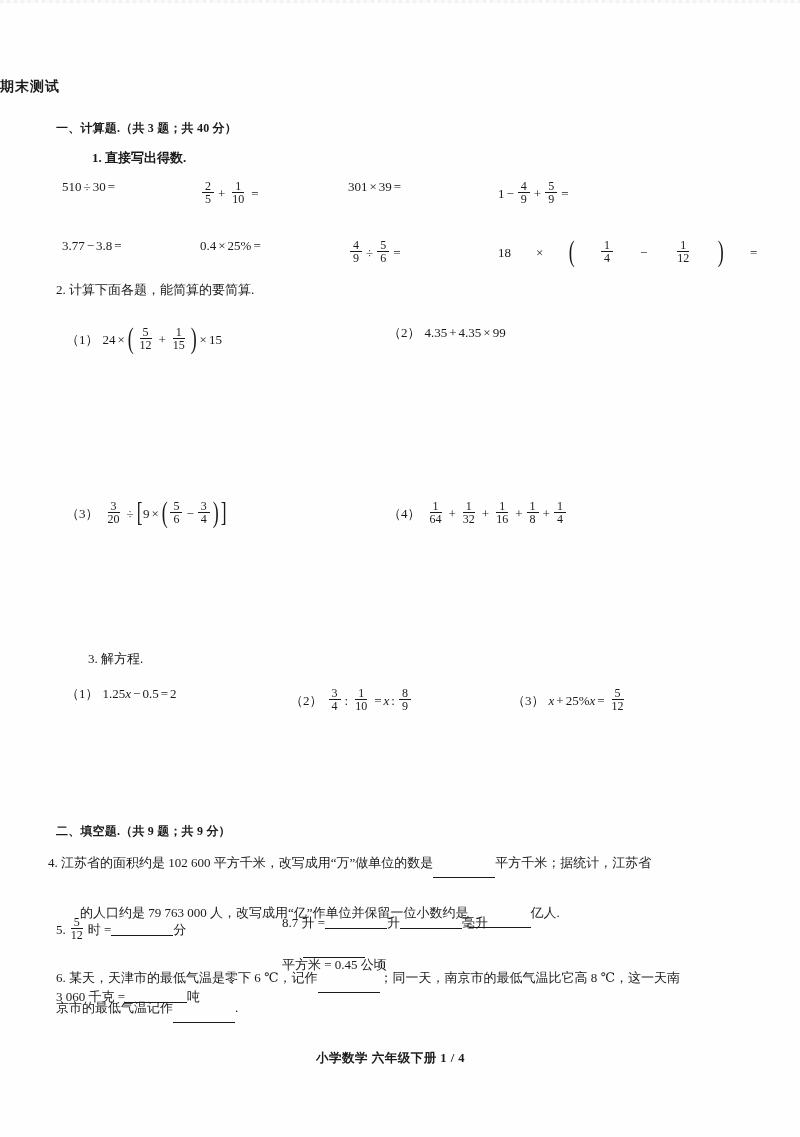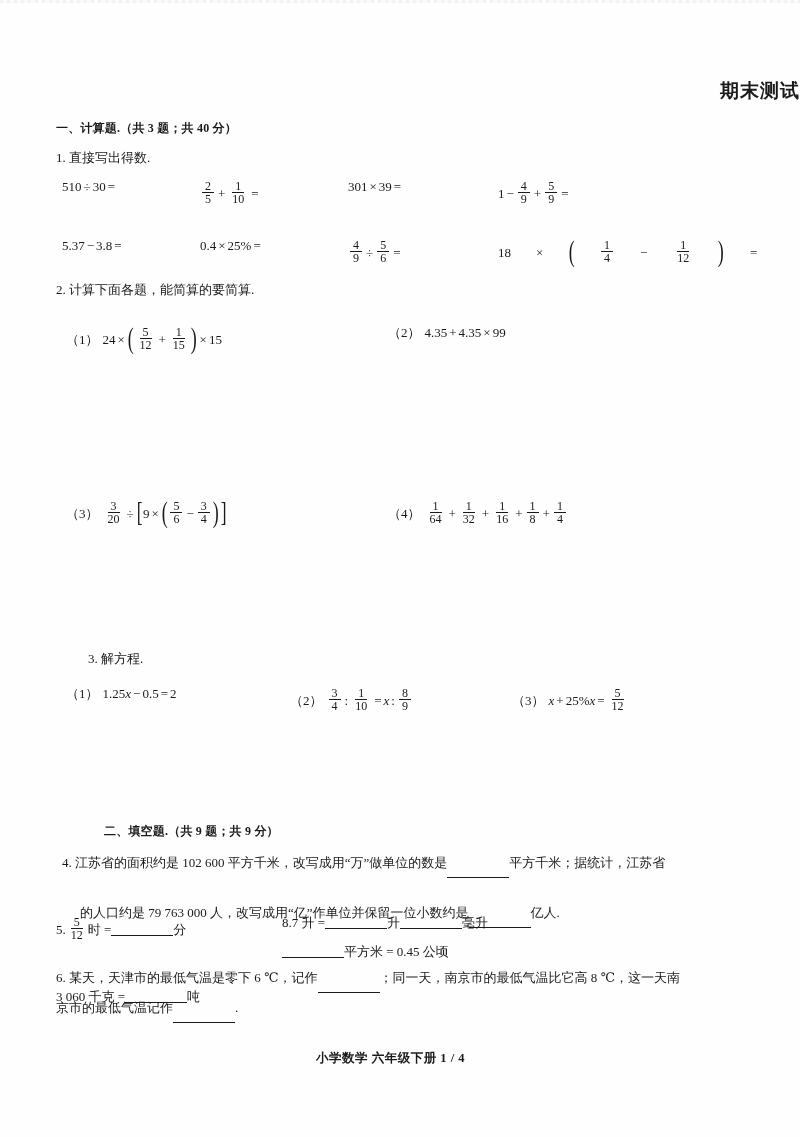--- a/index.html
+++ b/index.html
@@ -46,40 +46,40 @@
   .content {
     position: relative;
     z-index: 2;
   }
 
   
   .doc-title {
     position: absolute;
     left: 0; right: 0;
     top: 78px;
-    text-align: right;
-    font-size: 19px;
+    text-align: left;
+    font-size: 14px;
     font-weight: bold;
     letter-spacing: 1px;
   }
 
   
   .sec-head {
     position: absolute;
     font-size: 12px;
     font-weight: bold;
     letter-spacing: .2px;
     white-space: nowrap;
   }
   .q-head {
     position: absolute;
     font-size: 13px;
     white-space: nowrap;
   }
-  .q-head.bold { font-weight: normal; }
+  .q-head.bold { font-weight: bold; margin-left: 36px; }
 
   .expr {
     position: absolute;
     font-size: 13px;
     white-space: nowrap;
     line-height: 1;
     display: flex;
     align-items: center;
   }
   .expr .lbl { margin-right: 4px; }
@@ -196,21 +196,21 @@
         </span>
       <span class="op">+</span>
       <span class="frac">
           <span class="num">5</span>
           <span class="den">9</span>
         </span>
       <span class="op">=</span>
     </div>
 
     <div class="expr" style="left:62px; top:239px;">
-      <span>5.37</span>
+      <span>3.77</span>
         <span class="op">−</span>
         <span>3.8</span>
         <span class="op">=</span>
     </div>
     <div class="expr" style="left:200px; top:239px;">
       <span>0.4</span>
         <span class="op">×</span>
         <span>25%</span>
         <span class="op">=</span>
     </div>
@@ -363,23 +363,23 @@
         <span class="op">+</span>
         <span>25%</span>
         <span class="it">x</span>
         <span class="op">=</span>
       <span class="frac">
           <span class="num">5</span>
           <span class="den">12</span>
         </span>
     </div>
 
-    <div class="sec-head" style="left:56px; top:823px;margin-left:48px;">二、填空题.（共 9 题；共 9 分）</div>
-
-    <div class="para" style="left:62px; top:848px;">
+    <div class="sec-head" style="left:56px; top:823px;">二、填空题.（共 9 题；共 9 分）</div>
+
+    <div class="para" style="left:48px; top:848px;">
       <span>4. 江苏省的面积约是 102 600 平方千米，改写成用“万”做单位的数是</span><span class="blank b-md"></span><span>平方千米；据统计，江苏省</span>
     </div>
     <div class="para" style="left:56px; top:898px;margin-left:24px;">
       <span>的人口约是 79 763 000 人，改写成用“亿”作单位并保留一位小数约是</span><span class="blank b-md"></span><span>亿人.</span>
     </div>
 
     <div class="expr" style="left:56px; top:916px;">
       <span>5.</span>
       <span class="frac">
         <span class="num">5</span>
@@ -396,21 +396,21 @@
       <span>升</span>
       <span class="blank b-md"></span>
       <span>毫升</span>
     </div>
 
     <div class="expr" style="left:56px; top:990px;">
       <span>3 060 千克 =</span>
       <span class="blank b-md"></span>
       <span>吨</span>
     </div>
-    <div class="expr" style="left:282px; top:945px;">
+    <div class="expr" style="left:282px; top:945px;flex-direction:column;">
       <span class="blank b-md"></span>
       <span>平方米 = 0.45 公顷</span>
     </div>
 
     <div class="para" style="left:56px; top:963px;">
       <span>6. 某天，天津市的最低气温是零下 6 ℃，记作</span><span class="blank b-md"></span><span>；同一天，南京市的最低气温比它高 8 ℃，这一天南</span>
     </div>
     <div class="para" style="left:56px; top:993px;">
       <span>京市的最低气温记作</span><span class="blank b-md"></span><span>.</span>
     </div>

